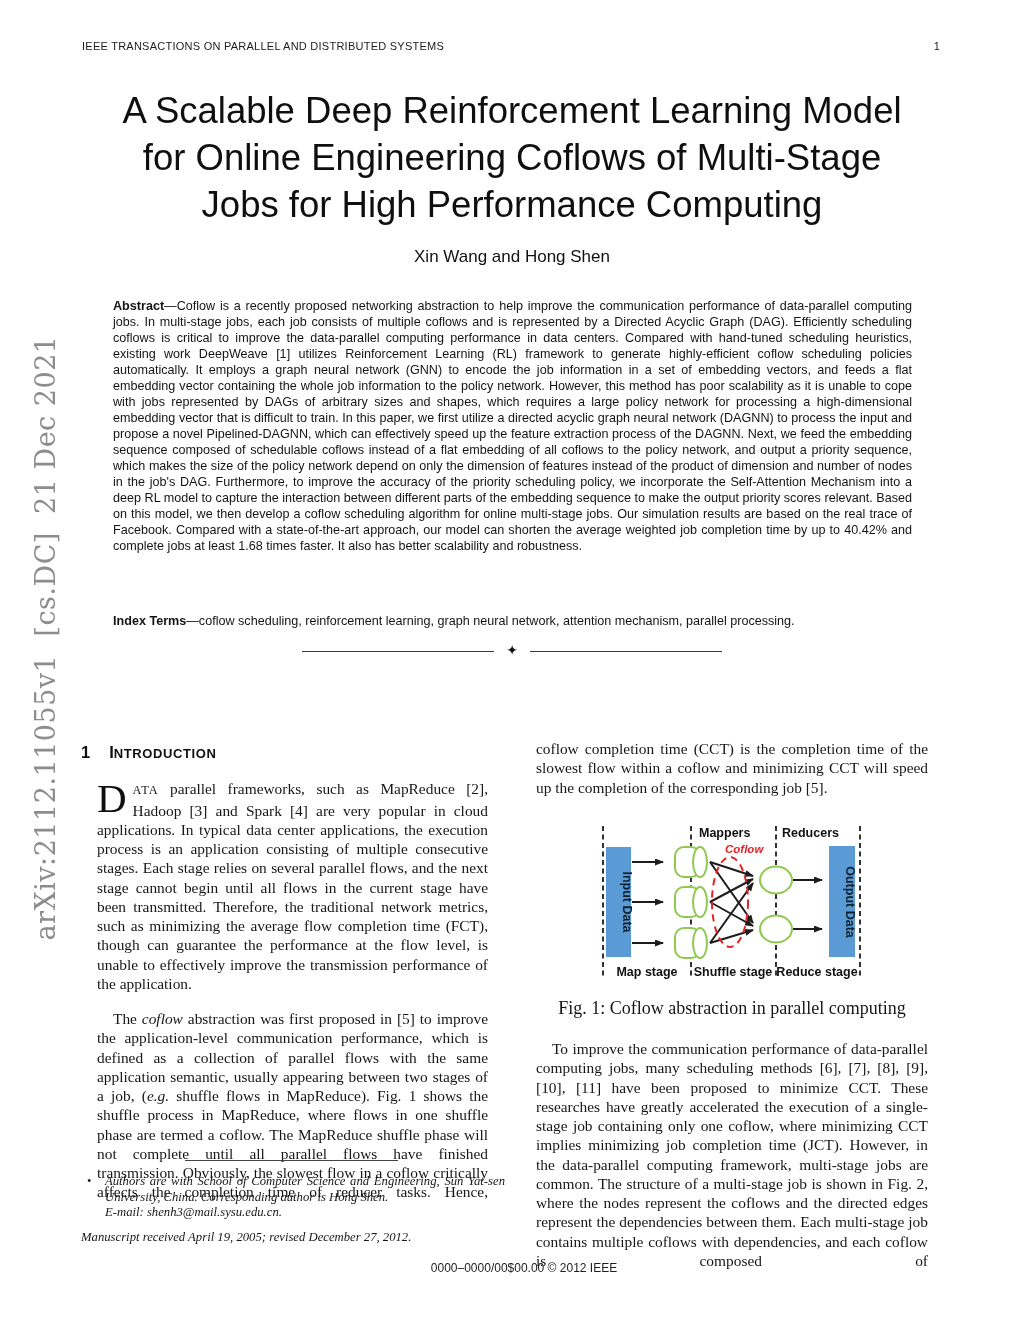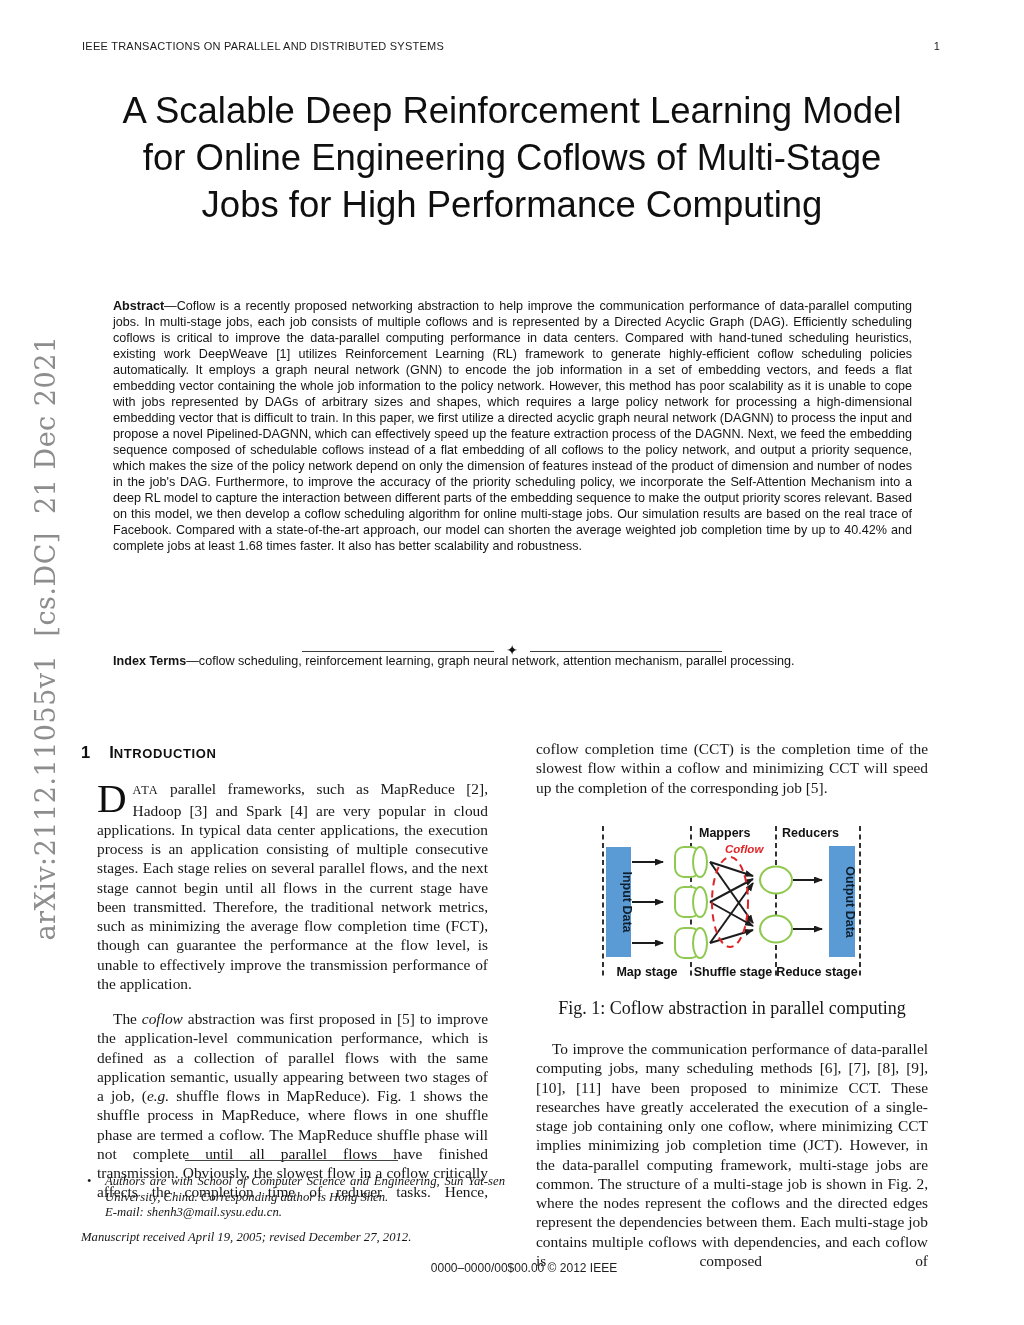--- a/index.html
+++ b/index.html
@@ -15,21 +15,21 @@
          font-family:Liberation Sans, sans-serif;font-weight:400;font-size:36.5px;line-height:47px;color:#0f0f0f;}
   .authors{position:absolute;top:247px;left:0;right:0;text-align:center;
            font-family:"Liberation Sans",sans-serif;font-size:17px;color:#111;}
 
   
   .abstract{position:absolute;top:298px;left:113px;width:799px;
             font-family:"Liberation Sans",sans-serif;font-size:12.6px;line-height:16px;
             text-align:justify;color:#141414;}
   .abstract b,.indexterms b{font-weight:700;}
   .indexterms{position:absolute;top:614px;left:113px;width:799px;
-              font-family:"Liberation Sans",sans-serif;font-size:12.6px;color:#141414;margin-top:40px;}
+              font-family:"Liberation Sans",sans-serif;font-size:12.6px;color:#141414;}
 
   .divider{position:absolute;top:646px;left:302px;width:420px;display:flex;align-items:center;gap:12px;}
   .divider .line{flex:1;border-top:1.5px solid #3a3a3a;}
   .divider .diamond{font-size:14px;line-height:10px;color:#111;}
 
   
   .arxiv{position:absolute;top:638px;left:45px;transform:translate(-50%,-50%) rotate(-90deg);
          font-family:"DejaVu Serif",serif;font-size:27px;color:#8d8d8d;white-space:pre;letter-spacing:.5px;}
 
   
@@ -75,20 +75,21 @@
     <span>1</span>
   </div>
 
   <div class="arxiv">arXiv:2112.11055v1  [cs.DC]  21 Dec 2021</div>
 
   <div class="title">
     <div>A Scalable Deep Reinforcement Learning Model</div>
     <div>for Online Engineering Coflows of Multi-Stage</div>
     <div>Jobs for High Performance Computing</div>
   </div>
+  <div class="authors">Xin Wang and Hong Shen</div>
 
   <div class="abstract">
     <b>Abstract</b><span>—Coflow is a recently proposed networking abstraction to help improve the communication performance of data-parallel computing jobs. In multi-stage jobs, each job consists of multiple coflows and is represented by a Directed Acyclic Graph (DAG). Efficiently scheduling coflows is critical to improve the data-parallel computing performance in data centers. Compared with hand-tuned scheduling heuristics, existing work DeepWeave [1] utilizes Reinforcement Learning (RL) framework to generate highly-efficient coflow scheduling policies automatically. It employs a graph neural network (GNN) to encode the job information in a set of embedding vectors, and feeds a flat embedding vector containing the whole job information to the policy network. However, this method has poor scalability as it is unable to cope with jobs represented by DAGs of arbitrary sizes and shapes, which requires a large policy network for processing a high-dimensional embedding vector that is difficult to train. In this paper, we first utilize a directed acyclic graph neural network (DAGNN) to process the input and propose a novel Pipelined-DAGNN, which can effectively speed up the feature extraction process of the DAGNN. Next, we feed the embedding sequence composed of schedulable coflows instead of a flat embedding of all coflows to the policy network, and output a priority sequence, which makes the size of the policy network depend on only the dimension of features instead of the product of dimension and number of nodes in the job's DAG. Furthermore, to improve the accuracy of the priority scheduling policy, we incorporate the Self-Attention Mechanism into a deep RL model to capture the interaction between different parts of the embedding sequence to make the output priority scores relevant. Based on this model, we then develop a coflow scheduling algorithm for online multi-stage jobs. Our simulation results are based on the real trace of Facebook. Compared with a state-of-the-art approach, our model can shorten the average weighted job completion time by up to 40.42% and complete jobs at least 1.68 times faster. It also has better scalability and robustness.</span>
   </div>
 
   <div class="indexterms">
     <b>Index Terms</b><span>—coflow scheduling, reinforcement learning, graph neural network, attention mechanism, parallel processing.</span>
   </div>
 
   <div class="divider">

